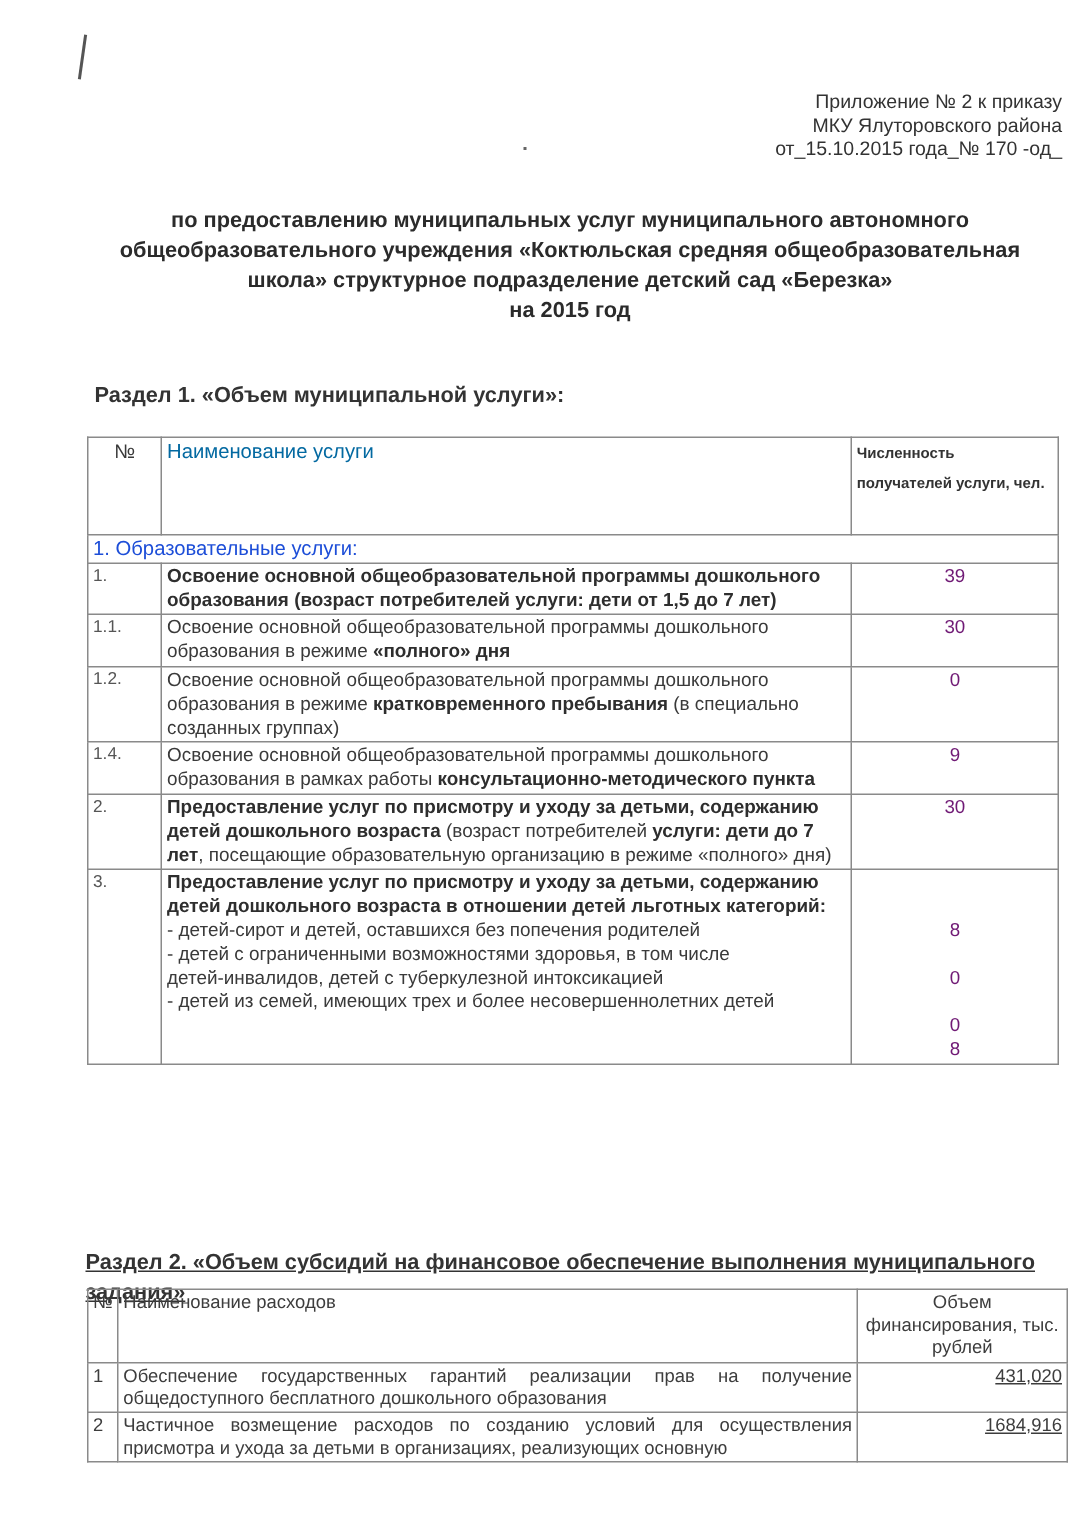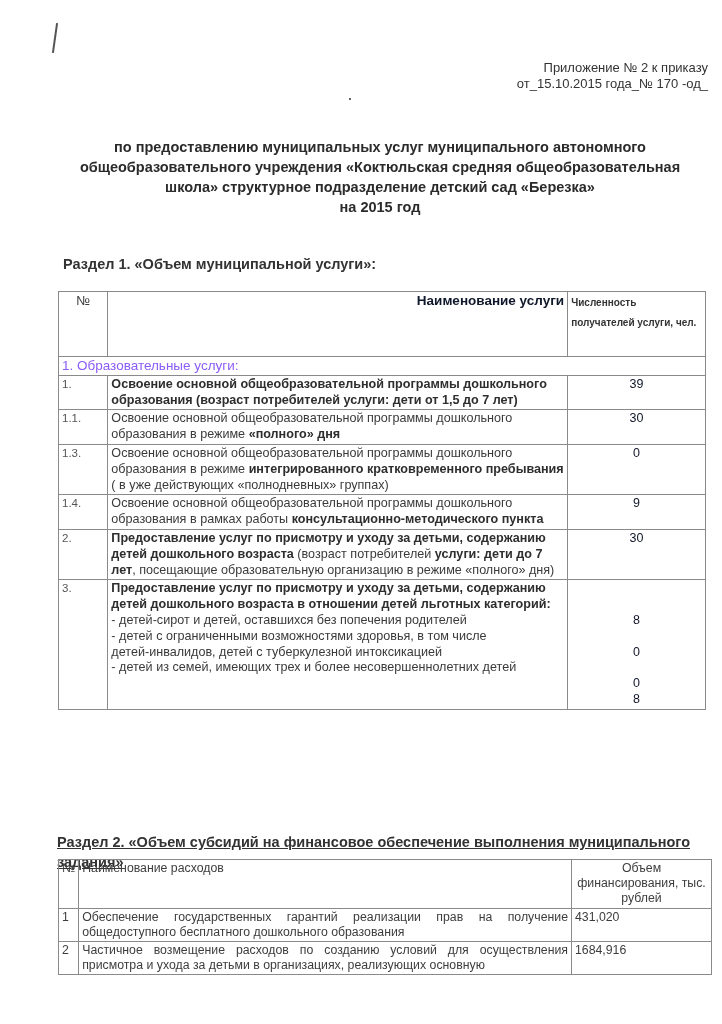--- a/index.html
+++ b/index.html
@@ -14,43 +14,44 @@
     .section-heading { position: absolute; font-size: 14.5px; font-weight: bold; color: #333; line-height: 20px; }
     #sec1 { left: 63px; top: 254px; }
     #sec2 { left: 57px; top: 832px; width: 650px; text-decoration: underline; }
     table { position: absolute; border-collapse: collapse; }
     td, th { border: 1px solid #8a8a8a; vertical-align: top; padding: 1px 3px; font-weight: normal; }
     #t1 { left: 58px; top: 291px; width: 648px; font-size: 12.6px; line-height: 15.8px; color: #3a3a3a; }
     #t1 .c-no { width: 48px; }
     #t1 .c-name { width: 447px; }
     #t1 .c-count { width: 134px; }
     #t1 th.h-no { text-align: center; font-size: 13px; height: 62px; }
-    #t1 th.h-name { text-align: right; font-size: 13.5px; font-weight: bold; color:#0f172a; }
+    #t1 th.h-name { text-align: left; font-size: 13.5px; font-weight: normal; color:#0369a1; }
     #t1 th.h-count { text-align: left; font-size: 10px; line-height: 20px; font-weight: bold; color:#333; }
-    #t1 td.group { font-size: 13.5px; font-weight: normal; color:#8b5cf6; }
+    #t1 td.group { font-size: 13.5px; font-weight: normal; color:#1d4ed8; }
     #t1 td.no { font-size: 11.5px; color: #555; }
-    #t1 td.val { text-align: center; font-size: 12.5px; color: #0f172a; }
+    #t1 td.val { text-align: center; font-size: 12.5px; color: #701a75; }
     #t1 .bold { font-weight: bold; color: #2e2e2e; }
     .sub-list div { white-space: nowrap; }
     .val-stack div { height: 15.8px; }
     #t2 { left: 58px; top: 859px; width: 654px; font-size: 12.3px; line-height: 15px; color: #3d3d3d; }
     #t2 .c-no { width: 15px; }
     #t2 th.h-name { text-align: left; height: 46px; }
     #t2 th.h-sum { text-align: center; width: 133px; margin-left: 13px; }
     #t2 td.name { text-align: justify; text-align-last: left; }
-    #t2 td.val { text-align: left; }
+    #t2 td.val { text-align: right; text-decoration: underline; }
   </style>
 </head>
 <body>
 
 <div class="mark"></div>
 <div class="dot"></div>
 
 <div class="appendix">
   <div>Приложение № 2 к приказу</div>
+  <div>МКУ Ялуторовского района</div>
   <div>от_15.10.2015 года_№ 170 -од_</div>
 </div>
 
 <div class="title">
   <div>по предоставлению муниципальных услуг муниципального автономного</div>
   <div>общеобразовательного учреждения «Коктюльская средняя общеобразовательная</div>
   <div>школа» структурное подразделение детский сад «Березка»</div>
   <div>на 2015 год</div>
 </div>
 
@@ -77,22 +78,22 @@
         <td class="no">1.</td>
         <td class="name"><span class="bold">Освоение основной общеобразовательной программы дошкольного образования (возраст потребителей услуги: дети от 1,5 до 7 лет)</span></td>
         <td class="val">39</td>
       </tr>
       <tr>
         <td class="no">1.1.</td>
         <td class="name"><span>Освоение основной общеобразовательной программы дошкольного образования в режиме </span><span class="bold">«полного» дня</span></td>
         <td class="val">30</td>
       </tr>
       <tr>
-        <td class="no">1.3.</td>
-        <td class="name"><span>Освоение основной общеобразовательной программы дошкольного образования в режиме </span><span class="bold">интегрированного кратковременного пребывания</span><span> ( в уже действующих «полнодневных» группах)</span></td>
+        <td class="no">1.2.</td>
+        <td class="name"><span>Освоение основной общеобразовательной программы дошкольного образования в режиме </span><span class="bold">кратковременного пребывания</span><span> (в специально созданных группах)</span></td>
         <td class="val">0</td>
       </tr>
       <tr>
         <td class="no">1.4.</td>
         <td class="name"><span>Освоение основной общеобразовательной программы дошкольного образования в рамках работы </span><span class="bold">консультационно-методического пункта</span></td>
         <td class="val">9</td>
       </tr>
       <tr>
         <td class="no">2.</td>
         <td class="name"><span class="bold">Предоставление услуг по присмотру и уходу за детьми, содержанию детей дошкольного возраста </span><span>(возраст потребителей </span><span class="bold">услуги: дети до 7 лет</span><span>, посещающие образовательную организацию в режиме «полного» дня)</span></td>

